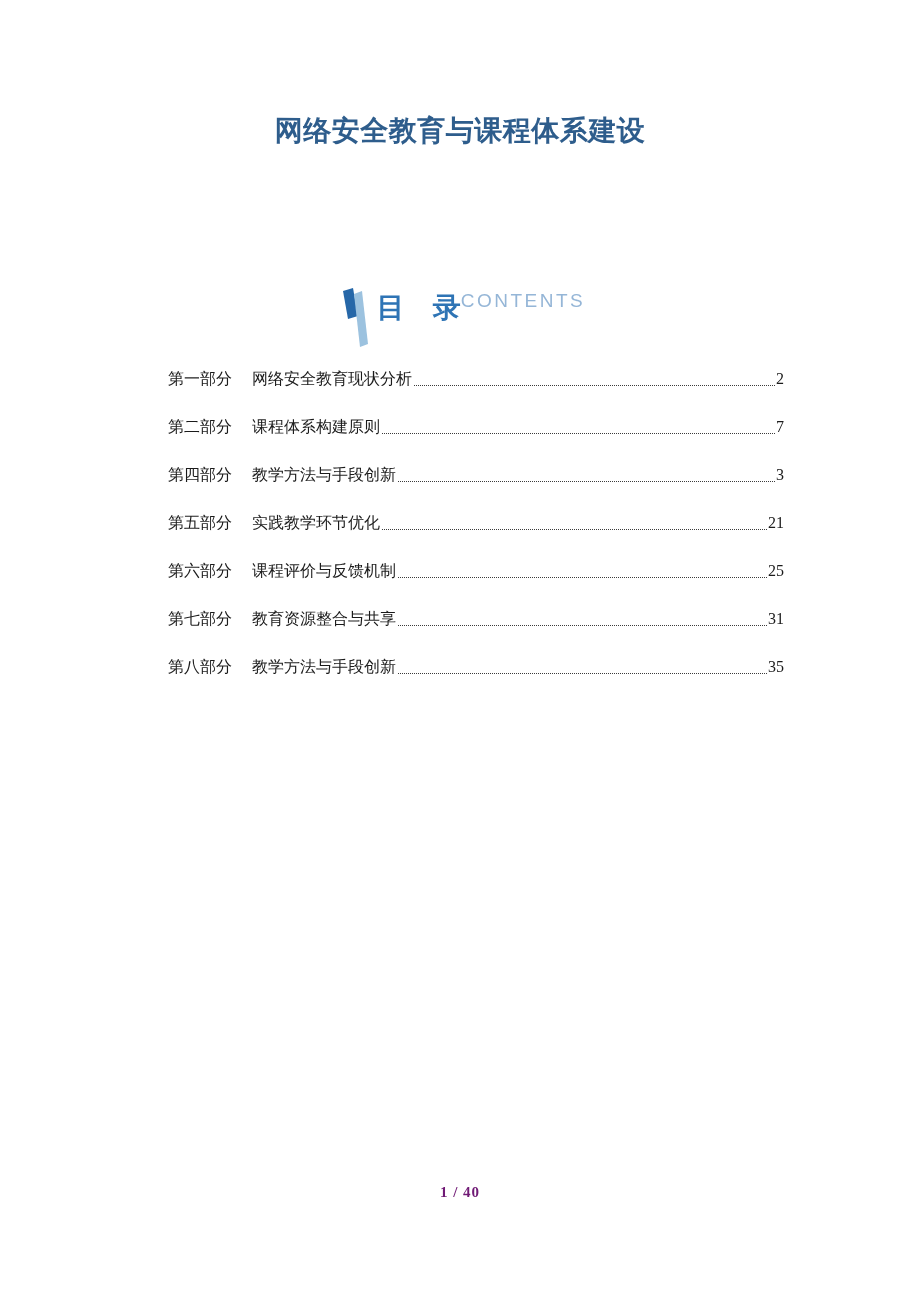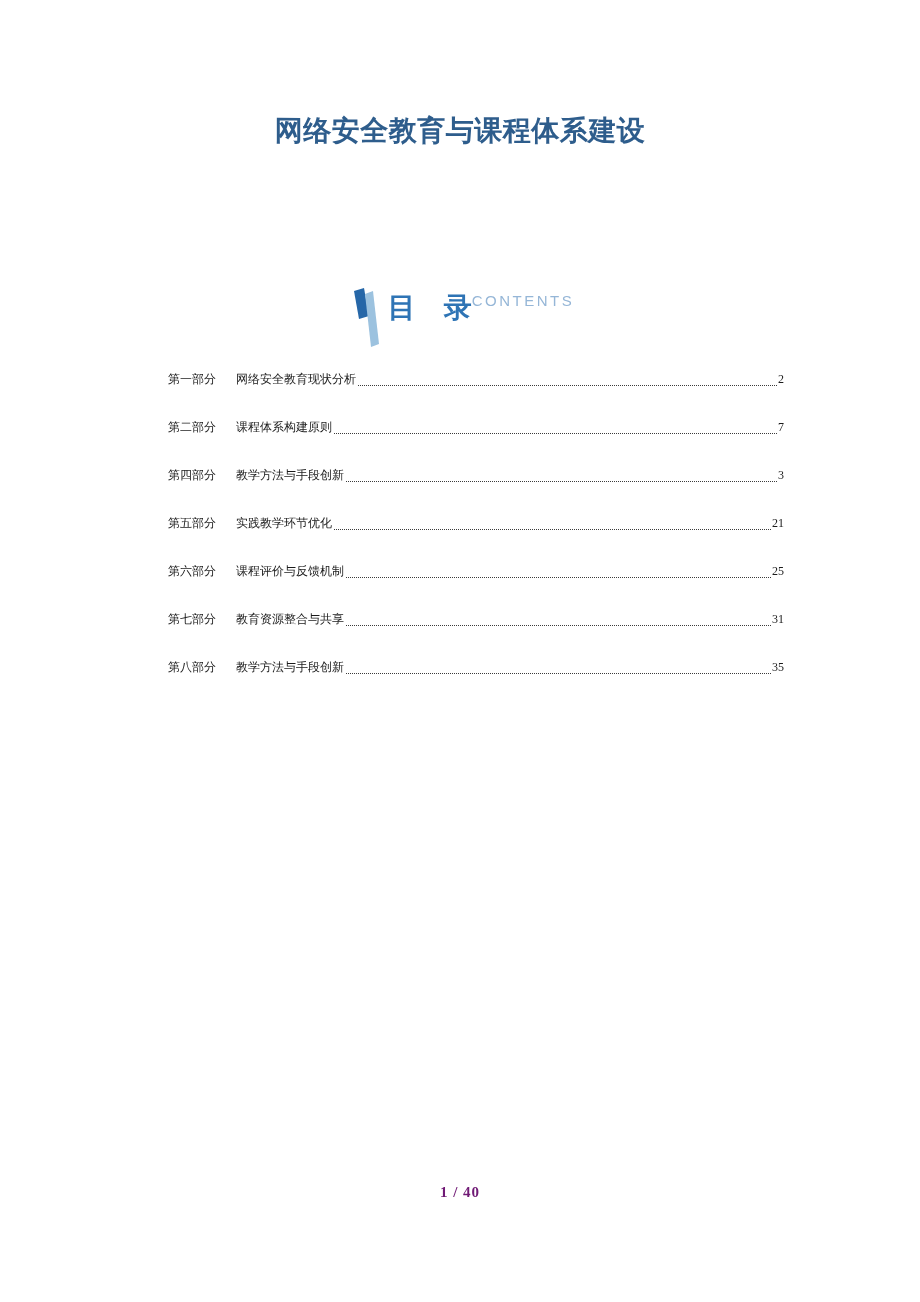--- a/index.html
+++ b/index.html
@@ -56,39 +56,39 @@
   .toc-heading {
     font-family: "Liberation Sans", "DejaVu Sans", sans-serif;
     font-size: 28px;
     line-height: 30px;
     font-weight: bold;
     color: #2e74b5;
     white-space: nowrap;
   }
   .toc-subheading {
     font-family: "Liberation Sans", "DejaVu Sans", sans-serif;
-    font-size: 15px;
+    font-size: 19px;
     line-height: 15px;
     letter-spacing: 2.5px;
     color: #95b6d7;
     white-space: nowrap;
   }
 
   
   .toc-list {
     position: absolute;
     top: 355px;
     left: 168px;
     width: 616px;
   }
   .toc-row {
     display: flex;
     align-items: center;
     height: 48px;
-    font-size: 12px;
+    font-size: 16px;
     color: #1b1b1b;
     cursor: pointer;
   }
   .toc-label {
     white-space: nowrap;
     margin-right: 20px;
   }
   .toc-text {
     white-space: nowrap;
     text-align: center;

